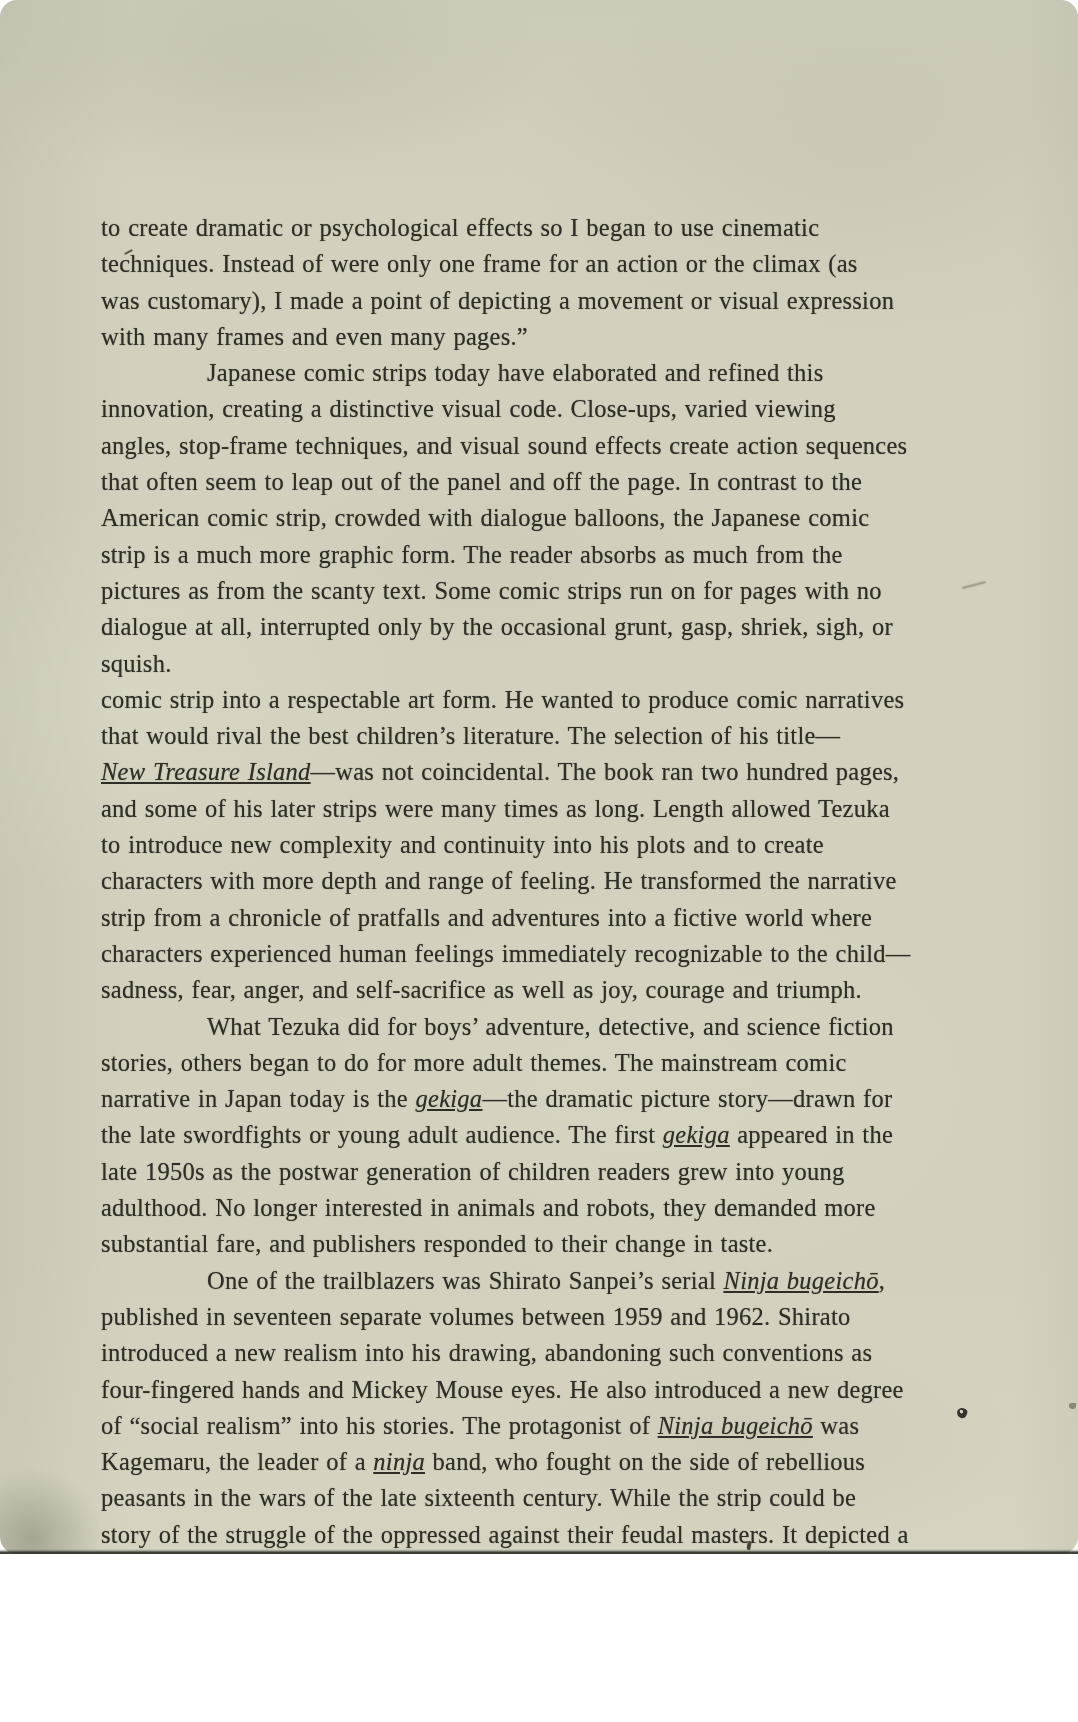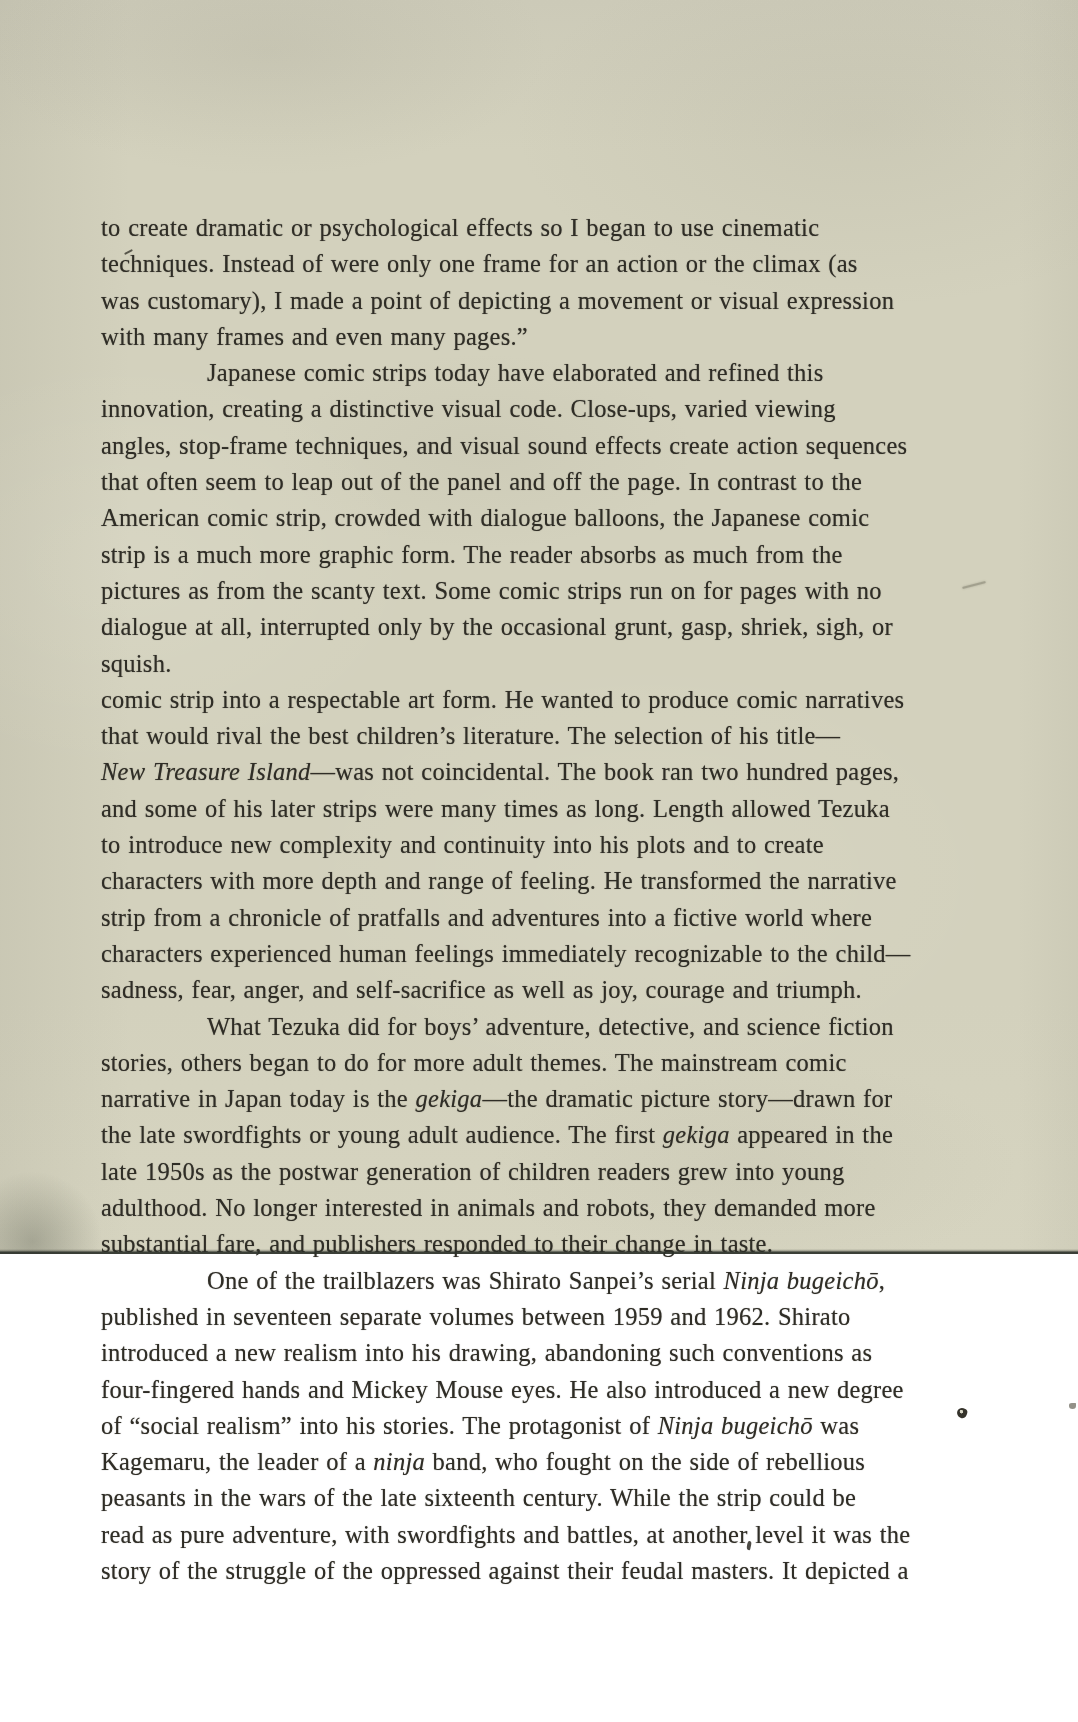--- a/index.html
+++ b/index.html
@@ -7,52 +7,53 @@
     --ink:#2f2d26;
   }
   html,body{margin:0;padding:0;}
   body{
     width:1078px;height:1722px;
     font-family:"Liberation Serif","DejaVu Serif",serif;
     overflow:hidden;
   }
   .page{
     position:relative;
-    width:1078px;height:1254px;
+    width:1078px;height:1554px;
     background-color:var(--paper);
     background-image:
       radial-gradient(circle at 3% 99%, rgba(70,75,62,0.30), rgba(70,75,62,0) 70px),
       radial-gradient(ellipse 400px 180px at 25% 4%, rgba(150,148,132,0.14), rgba(150,148,132,0) 70%),
       radial-gradient(ellipse 500px 260px at 80% 10%, rgba(148,146,130,0.12), rgba(148,146,130,0) 70%),
       radial-gradient(ellipse 420px 300px at 12% 45%, rgba(255,255,246,0.10), rgba(255,255,246,0) 70%),
       radial-gradient(ellipse 520px 320px at 60% 70%, rgba(255,255,244,0.08), rgba(255,255,244,0) 70%),
       radial-gradient(ellipse 300px 140px at 45% 36%, rgba(160,158,140,0.10), rgba(160,158,140,0) 70%),
       radial-gradient(ellipse 380px 160px at 70% 93%, rgba(158,156,138,0.10), rgba(158,156,138,0) 70%),
       linear-gradient(90deg, rgba(120,118,104,0.10), rgba(120,118,104,0) 130px),
       linear-gradient(270deg, rgba(120,118,104,0.07), rgba(120,118,104,0) 60px),
       linear-gradient(180deg, #cccab8 0%, rgba(204,202,184,0) 12%),
       linear-gradient(0deg, #d6d4c0 0%, rgba(214,212,192,0) 20%);
+    border-radius: 17px;
   }
   .text-block{
     position:absolute;
     left:101px;top:210px;
     width:930px;
     color:var(--ink);
     font-size:24.5px;
     letter-spacing:0.25px;
     word-spacing:1.2px;
     text-shadow:0 0 1px rgba(47,45,38,0.55);
   }
   .line{
     height:36.3px;
     line-height:36.3px;
     white-space:nowrap;
   }
   .line.indent{padding-left:106px;}
-  .italic{font-style:italic;}
+  .italic{font-style:italic;text-decoration:underline;}
   .speck{position:absolute;}
   .accent-speck{
     left:124px;top:251px;width:9px;height:2px;
     background:rgba(47,45,38,0.75);
     transform:rotate(-28deg);border-radius:2px;
   }
   .pencil-mark{
     left:962px;top:584px;width:24px;height:2px;
     background:rgba(122,120,104,0.55);
     transform:rotate(-14deg);border-radius:2px;
@@ -114,21 +115,20 @@
       <div class="line"><span>late 1950s as the postwar generation of children readers grew into young</span></div>
       <div class="line"><span>adulthood. No longer interested in animals and robots, they demanded more</span></div>
       <div class="line"><span>substantial fare, and publishers responded to their change in taste.</span></div>
       <div class="line indent"><span>One of the trailblazers was Shirato Sanpei’s serial </span><span class="italic">Ninja bugeichō</span><span>,</span></div>
       <div class="line"><span>published in seventeen separate volumes between 1959 and 1962. Shirato</span></div>
       <div class="line"><span>introduced a new realism into his drawing, abandoning such conventions as</span></div>
       <div class="line"><span>four-fingered hands and Mickey Mouse eyes. He also introduced a new degree</span></div>
       <div class="line"><span>of “social realism” into his stories. The protagonist of </span><span class="italic">Ninja bugeichō</span><span> was</span></div>
       <div class="line"><span>Kagemaru, the leader of a </span><span class="italic">ninja</span><span> band, who fought on the side of rebellious</span></div>
       <div class="line"><span>peasants in the wars of the late sixteenth century. While the strip could be</span></div>
-      <div class="line"><span>read as pure adventure, with swordfights and battles, at another level it was the</span></div>
       <div class="line"><span>story of the struggle of the oppressed against their feudal masters. It depicted a</span></div>
     </div>
   <div class="speck accent-speck"></div>
   <div class="speck pencil-mark"></div>
   <div class="speck ink-dot"></div>
   <div class="speck edge-mark"></div>
   <div class="speck comma-speck"></div>
   <div class="bottom-edge"></div>
 </div>
 

